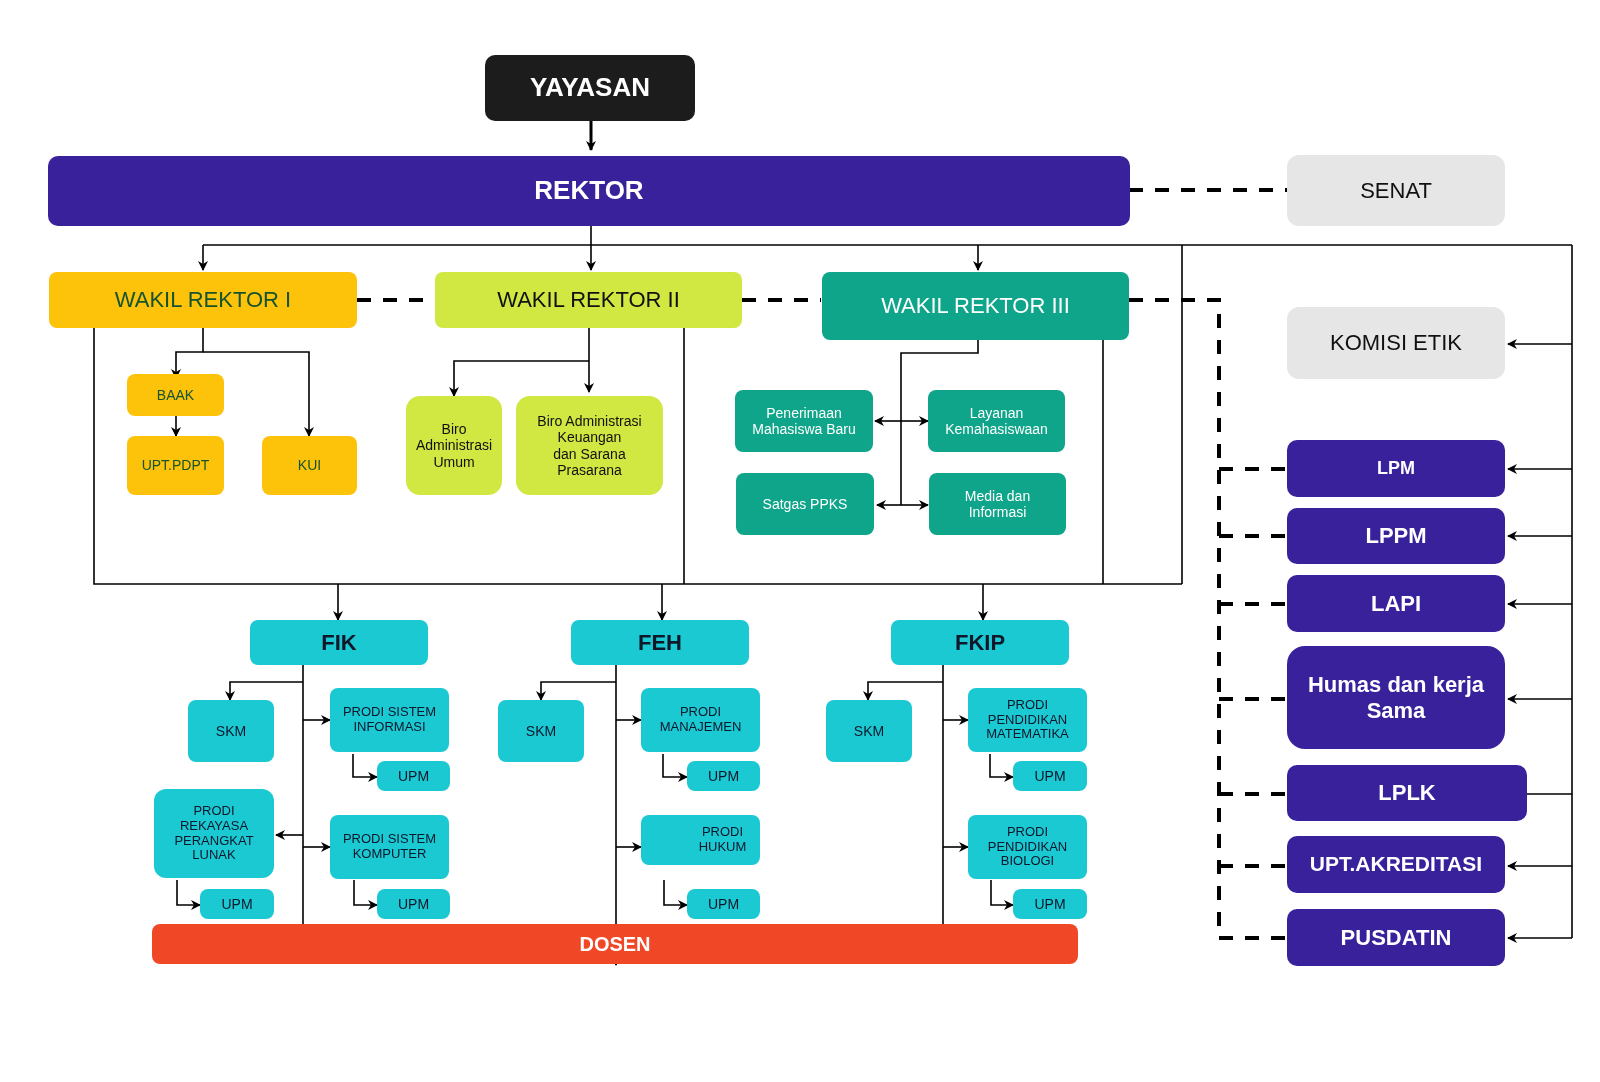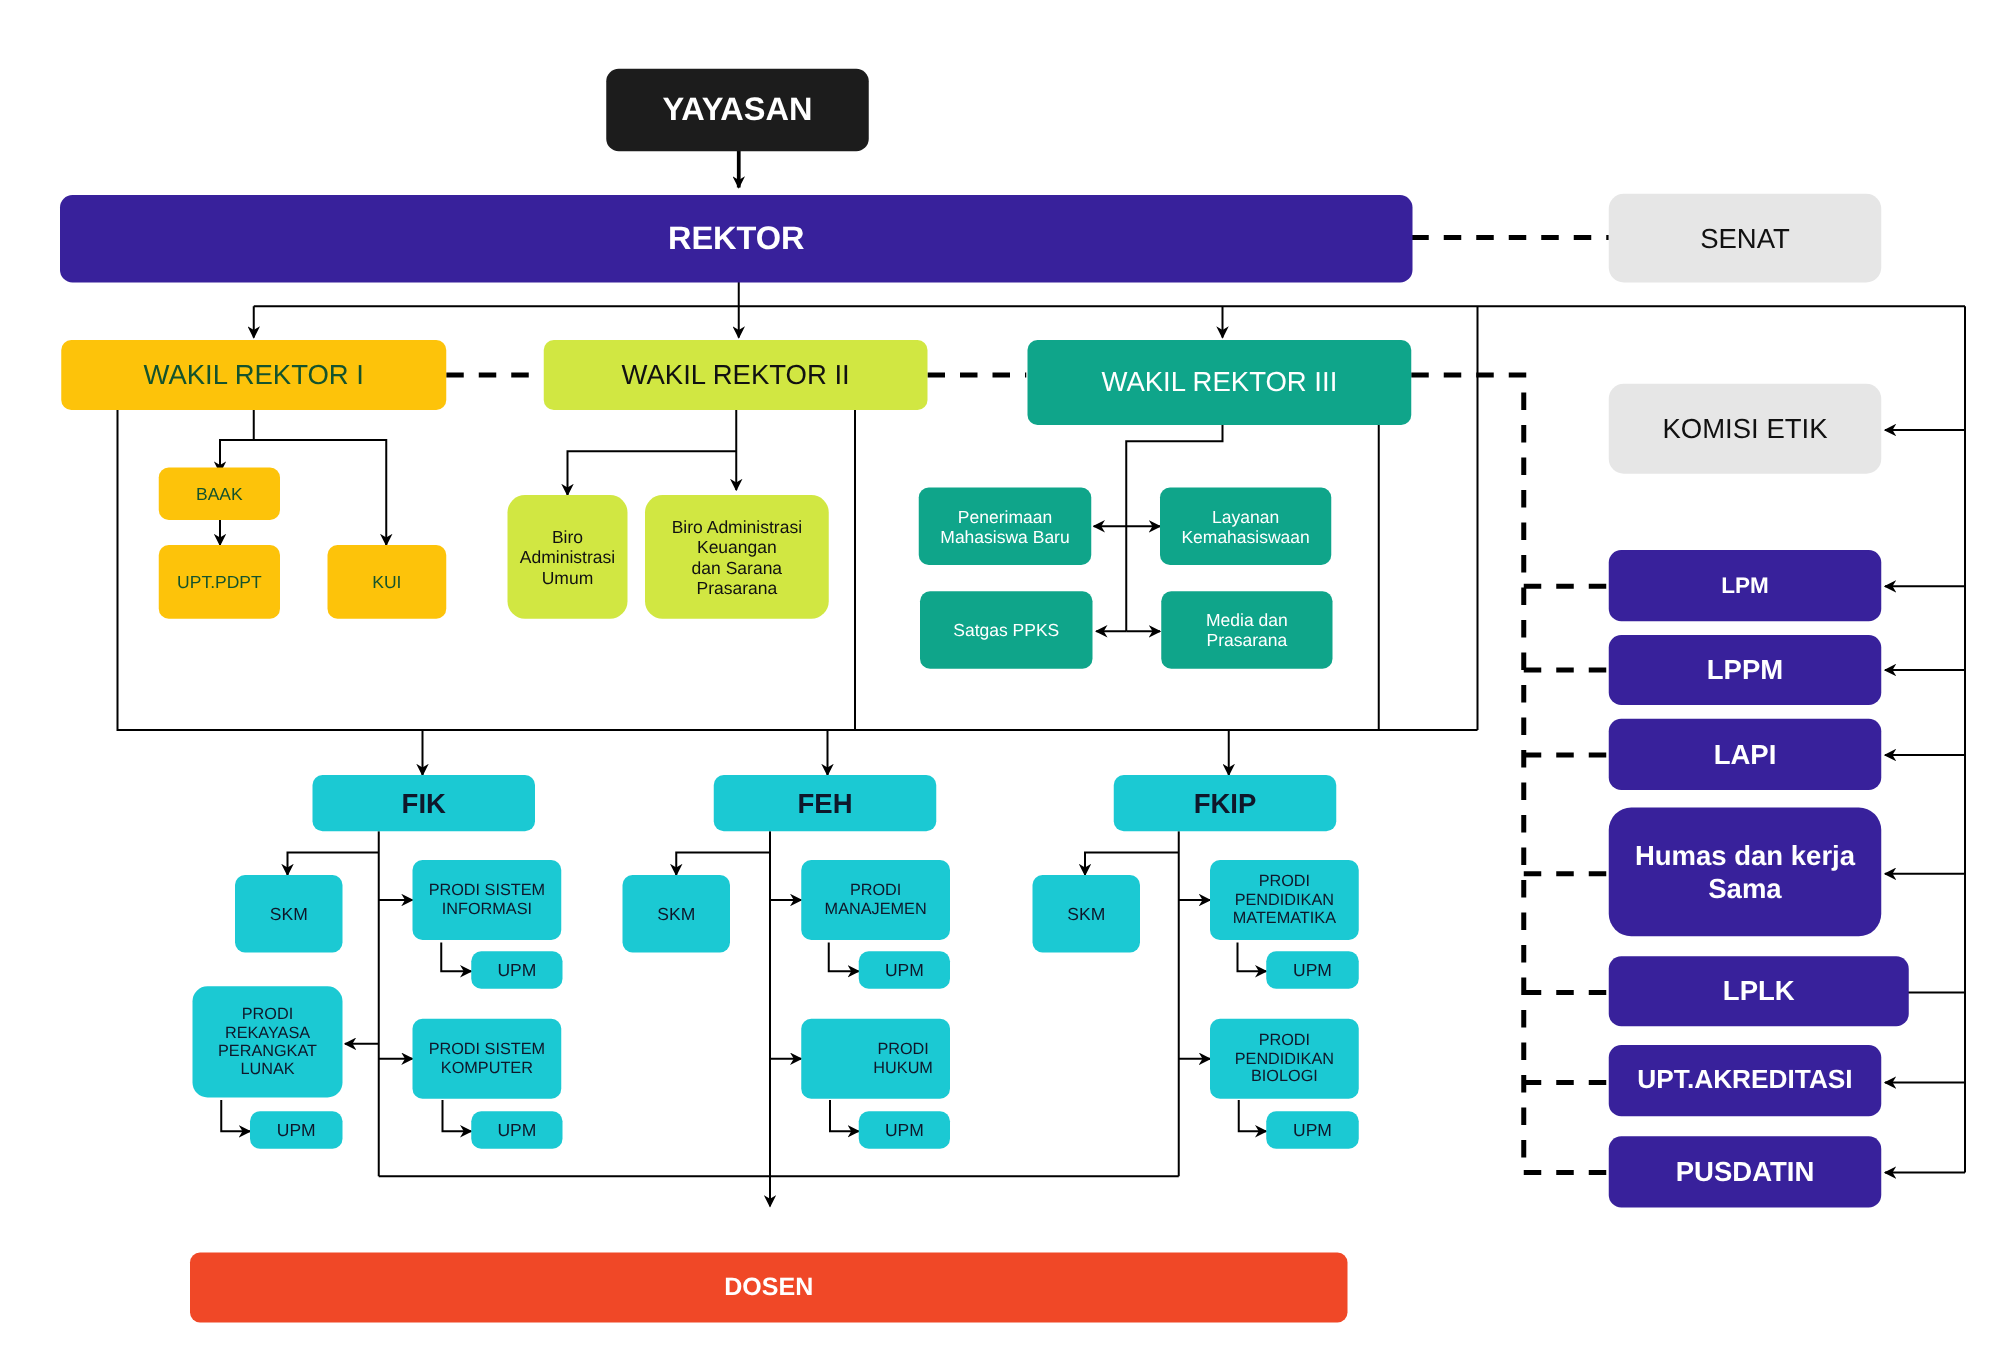--- a/index.html
+++ b/index.html
@@ -129,42 +129,42 @@
 Keuangan
 dan Sarana
 Prasarana</div>
 
 <div class="box teal sm" style="left:735px;top:390px;width:138px;height:62px;">Penerimaan
 Mahasiswa Baru</div>
 <div class="box teal sm" style="left:928px;top:390px;width:137px;height:62px;">Layanan
 Kemahasiswaan</div>
 <div class="box teal sm" style="left:736px;top:473px;width:138px;height:62px;">Satgas PPKS</div>
 <div class="box teal sm" style="left:929px;top:473px;width:137px;height:62px;">Media dan
-Prasarana</div>
+Informasi</div>
 
 <div class="box cyan fac" style="left:250px;top:620px;width:178px;height:45px;">FIK</div>
 <div class="box cyan sm" style="left:188px;top:700px;width:86px;height:62px;">SKM</div>
 <div class="box cyan xs" style="left:330px;top:688px;width:119px;height:64px;">PRODI SISTEM
 INFORMASI</div>
 <div class="box cyan sm" style="left:377px;top:761px;width:73px;height:30px;">UPM</div>
 <div class="box cyan xs" style="left:154px;top:789px;width:120px;height:89px;border-radius:12px;">PRODI
 REKAYASA
 PERANGKAT
 LUNAK</div>
 <div class="box cyan sm" style="left:200px;top:889px;width:74px;height:30px;">UPM</div>
 <div class="box cyan xs" style="left:330px;top:815px;width:119px;height:64px;">PRODI SISTEM
 KOMPUTER</div>
 <div class="box cyan sm" style="left:377px;top:889px;width:73px;height:30px;">UPM</div>
 
 <div class="box cyan fac" style="left:571px;top:620px;width:178px;height:45px;">FEH</div>
 <div class="box cyan sm" style="left:498px;top:700px;width:86px;height:62px;">SKM</div>
 <div class="box cyan xs" style="left:641px;top:688px;width:119px;height:64px;">PRODI
 MANAJEMEN</div>
 <div class="box cyan sm" style="left:687px;top:761px;width:73px;height:30px;">UPM</div>
-<div class="box cyan xs" style="left:641px;top:815px;width:119px;height:64px;padding-left:44px;">PRODI HUKUM</div>
+<div class="box cyan xs" style="left:641px;top:815px;width:119px;height:50px;padding-left:44px;">PRODI HUKUM</div>
 <div class="box cyan sm" style="left:687px;top:889px;width:73px;height:30px;">UPM</div>
 
 <div class="box cyan fac" style="left:891px;top:620px;width:178px;height:45px;">FKIP</div>
 <div class="box cyan sm" style="left:826px;top:700px;width:86px;height:62px;">SKM</div>
 <div class="box cyan xs" style="left:968px;top:688px;width:119px;height:64px;">PRODI
 PENDIDIKAN
 MATEMATIKA</div>
 <div class="box cyan sm" style="left:1013px;top:761px;width:74px;height:30px;">UPM</div>
 <div class="box cyan xs" style="left:968px;top:815px;width:119px;height:64px;">PRODI
 PENDIDIKAN
@@ -174,13 +174,13 @@
 <div class="box grey" style="left:1287px;top:307px;width:218px;height:72px;">KOMISI ETIK</div>
 <div class="box purple" style="left:1287px;top:440px;width:218px;height:57px;font-size:18px;">LPM</div>
 <div class="box purple" style="left:1287px;top:508px;width:218px;height:56px;font-size:22px;">LPPM</div>
 <div class="box purple" style="left:1287px;top:575px;width:218px;height:57px;font-size:22px;">LAPI</div>
 <div class="box purple" style="left:1287px;top:646px;width:218px;height:103px;font-size:22px;border-radius:18px;">Humas dan kerja
 Sama</div>
 <div class="box purple" style="left:1287px;top:765px;width:240px;height:56px;font-size:22px;">LPLK</div>
 <div class="box purple" style="left:1287px;top:836px;width:218px;height:57px;font-size:21px;">UPT.AKREDITASI</div>
 <div class="box purple" style="left:1287px;top:909px;width:218px;height:57px;font-size:22px;">PUSDATIN</div>
 
-<div class="box red" style="left:152px;top:1002px;width:926px;height:56px;">DOSEN</div>
+<div class="box red" style="left:152px;top:924px;width:926px;height:40px;">DOSEN</div>
 
 </body></html>

